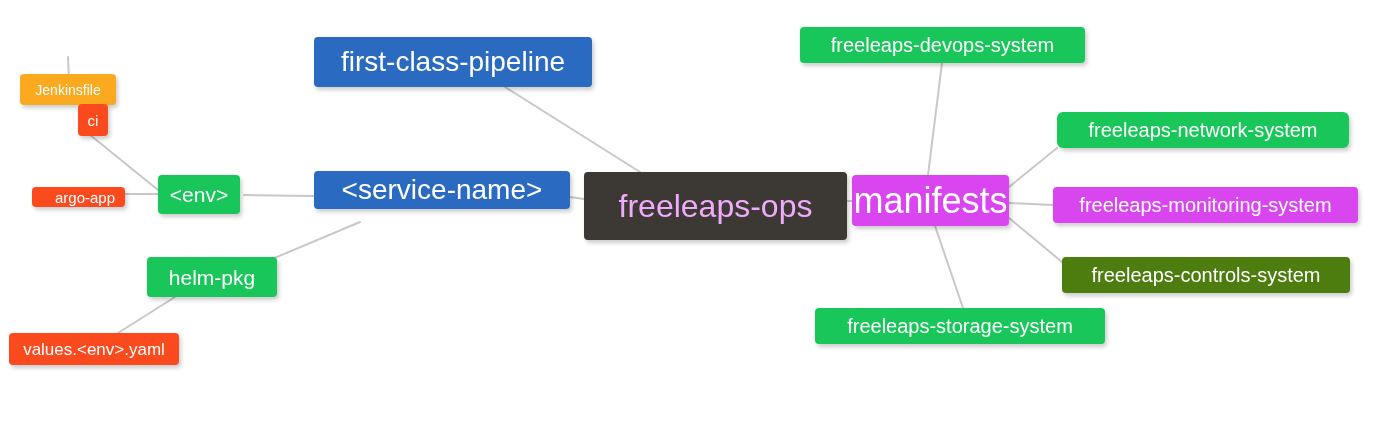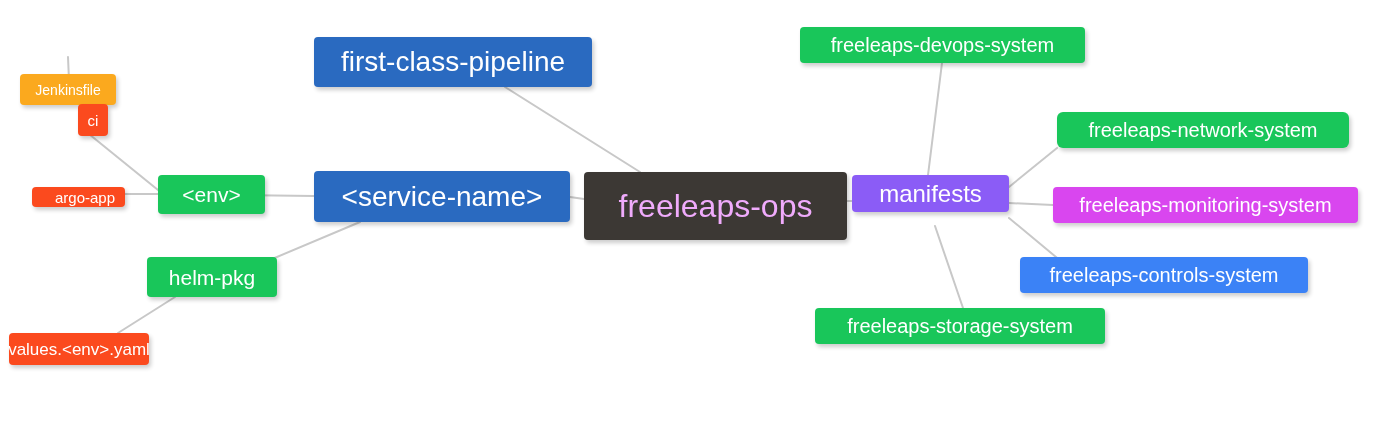--- a/index.html
+++ b/index.html
@@ -75,50 +75,50 @@
   <div id="node-layer">
       <div class="node" style="left: 20px; top: 26px; width: 96px; height: 31px; background: rgb(251, 169, 30); font-size: 14px; color: rgb(255, 255, 255); margin-top: 48px;">
         <span class="node-label">Jenkinsfile</span>
       </div>
       <div class="node" style="left: 54px; top: 104px; width: 30px; height: 32px; background: rgb(251, 74, 30); font-size: 15px; color: rgb(255, 255, 255); margin-left: 24px;">
         <span class="node-label">ci</span>
       </div>
       <div class="node" style="left: 32px; top: 187px; width: 93px; height: 20px; background: rgb(251, 74, 30); font-size: 15px; color: rgb(255, 255, 255); justify-content: flex-end;">
         <span class="node-label">argo-app</span>
       </div>
-      <div class="node" style="left: 158px; top: 175px; width: 107px; height: 39px; background: rgb(25, 198, 90); font-size: 21px; color: rgb(255, 255, 255);">
+      <div class="node" style="left: 158px; top: 175px; width: 82px; height: 39px; background: rgb(25, 198, 90); font-size: 21px; color: rgb(255, 255, 255);">
         <span class="node-label">&lt;env&gt;</span>
       </div>
       <div class="node" style="left: 147px; top: 257px; width: 130px; height: 40px; background: rgb(25, 198, 90); font-size: 21px; color: rgb(255, 255, 255);">
         <span class="node-label">helm-pkg</span>
       </div>
-      <div class="node" style="left: 9px; top: 333px; width: 140px; height: 32px; background: rgb(251, 74, 30); font-size: 17px; color: rgb(255, 255, 255);">
+      <div class="node" style="left: 9px; top: 333px; width: 170px; height: 32px; background: rgb(251, 74, 30); font-size: 17px; color: rgb(255, 255, 255);">
         <span class="node-label">values.&lt;env&gt;.yaml</span>
       </div>
       <div class="node" style="left: 314px; top: 37px; width: 278px; height: 50px; background: rgb(42, 106, 192); font-size: 28px; color: rgb(255, 255, 255);">
         <span class="node-label">first-class-pipeline</span>
       </div>
-      <div class="node" style="left: 314px; top: 171px; width: 256px; height: 51px; background: rgb(42, 106, 192); font-size: 28px; color: rgb(255, 255, 255);">
+      <div class="node" style="left: 314px; top: 171px; width: 256px; height: 38px; background: rgb(42, 106, 192); font-size: 28px; color: rgb(255, 255, 255);">
         <span class="node-label">&lt;service-name&gt;</span>
       </div>
       <div class="node" style="left: 584px; top: 172px; width: 263px; height: 68px; background: rgb(60, 56, 52); font-size: 32px; color: #f0abfc;">
         <span class="node-label">freeleaps-ops</span>
       </div>
-      <div class="node" style="left: 852px; top: 175px; width: 157px; height: 37px; background: #8b5cf6; font-size: 24px; color: rgb(255, 255, 255);">
+      <div class="node" style="left: 852px; top: 175px; width: 157px; height: 51px; background: #d946ef; font-size: 36px; color: rgb(255, 255, 255);">
         <span class="node-label">manifests</span>
       </div>
       <div class="node" style="left: 800px; top: 27px; width: 285px; height: 36px; background: rgb(25, 198, 90); font-size: 20px; color: rgb(255, 255, 255);">
         <span class="node-label">freeleaps-devops-system</span>
       </div>
       <div class="node" style="left: 1057px; top: 112px; width: 292px; height: 36px; background: rgb(25, 198, 90); font-size: 20px; color: rgb(255, 255, 255); border-radius: 6px;">
         <span class="node-label">freeleaps-network-system</span>
       </div>
       <div class="node" style="left: 1053px; top: 187px; width: 305px; height: 36px; background: #d946ef; font-size: 20px; color: rgb(255, 255, 255);">
         <span class="node-label">freeleaps-monitoring-system</span>
       </div>
-      <div class="node" style="left: 1020px; top: 257px; width: 288px; height: 36px; background: #3b82f6; font-size: 20px; color: rgb(255, 255, 255);">
+      <div class="node" style="left: 1062px; top: 257px; width: 288px; height: 36px; background: #4d7c0f; font-size: 20px; color: rgb(255, 255, 255);">
         <span class="node-label">freeleaps-controls-system</span>
       </div>
       <div class="node" style="left: 815px; top: 308px; width: 290px; height: 36px; background: rgb(25, 198, 90); font-size: 20px; color: rgb(255, 255, 255);">
         <span class="node-label">freeleaps-storage-system</span>
       </div>
     </div>
 </div>
 
 </body></html>

